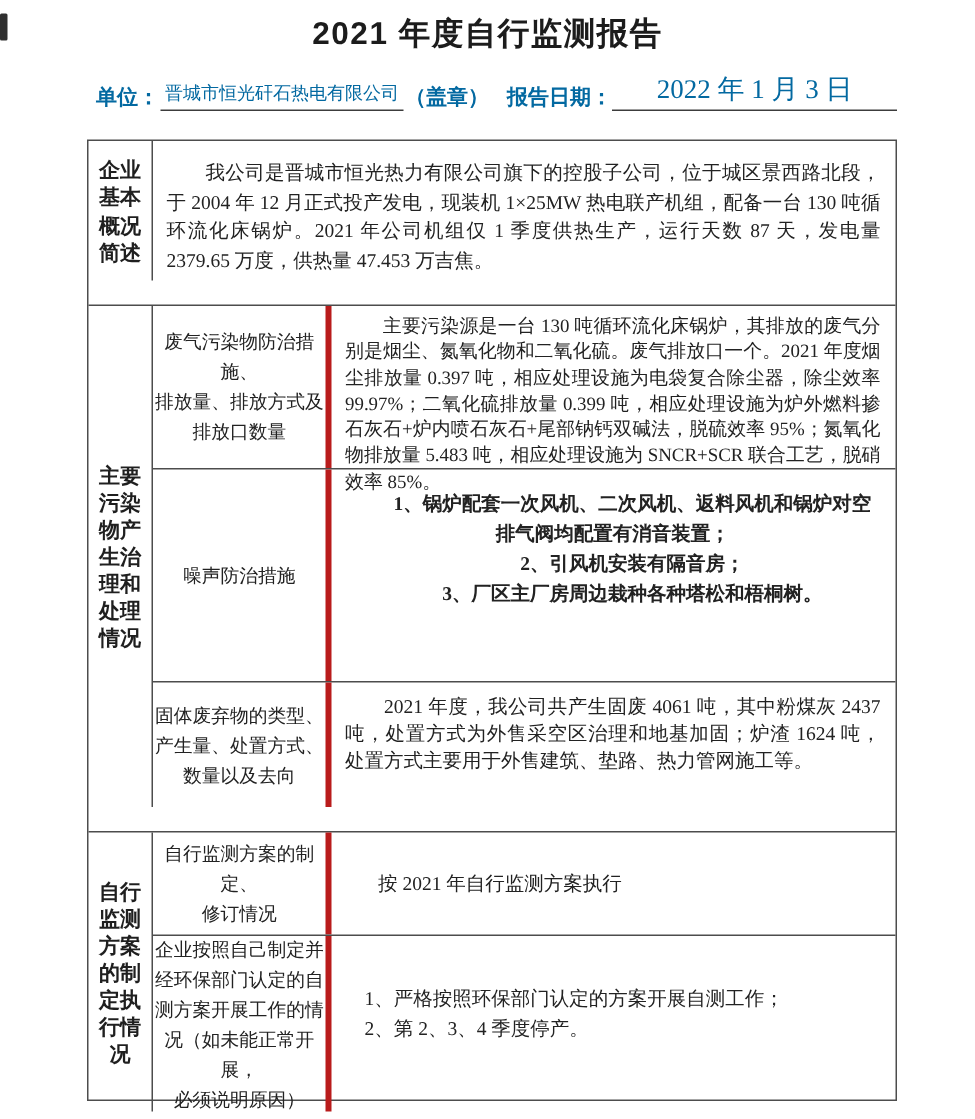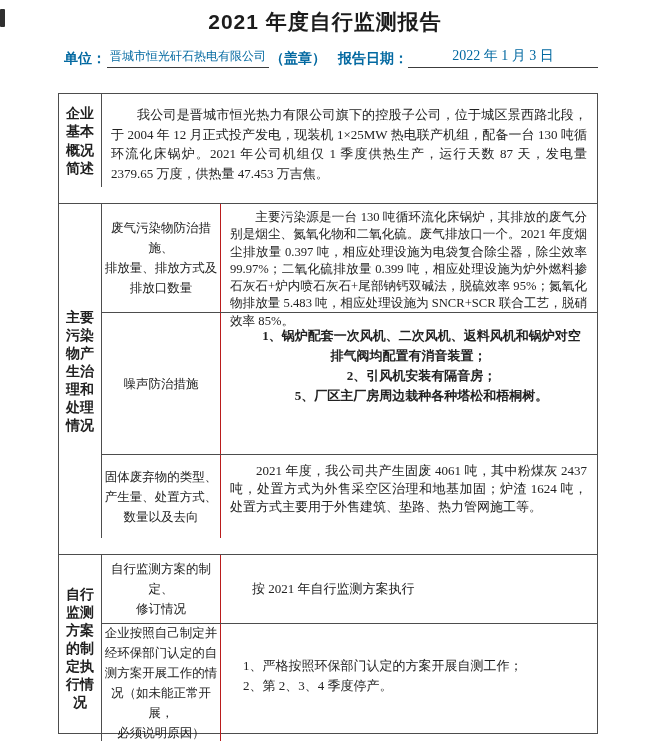--- a/index.html
+++ b/index.html
@@ -24,21 +24,21 @@
     font-size:14px; font-weight:bold; color:#0369a1; white-space:nowrap;
   }
   .unit-name{
     font-family:"Liberation Serif","DejaVu Serif",serif;
     font-size:12px; font-weight:normal; border-bottom:1px solid #3c3c3c;
     padding:0 3px 2px 3px; margin:0 1px;
   }
   .date-label{ margin-left:12px; }
   .date-value{
     font-family:"Liberation Serif","DejaVu Serif",serif;
-    font-size:14px; font-weight:normal; border-bottom:1px solid #3c3c3c;
+    font-size:18px; font-weight:normal; border-bottom:1px solid #3c3c3c;
     display:inline-block; width:190px; text-align:center; padding-bottom:2px;
   }
   
   .tbl{
     position:absolute; left:58px; top:93px; width:540px; height:641px;
     border:1px solid #4d4d4d; display:flex; flex-direction:column;
     background:#fff;
     gap:16px;
   }
   .sec{ display:flex; flex-direction:row; }
@@ -47,21 +47,21 @@
     width:43px; border-right:1px solid #4d4d4d; flex:0 0 43px;
     display:flex; align-items:center; justify-content:center;
     font-family:"Liberation Sans","DejaVu Sans",sans-serif;
     font-weight:bold; font-size:14px; line-height:18px;
     text-align:center; white-space:pre-line; color:#1f1f1f;
   }
   .rows{ flex:1 1 auto; display:flex; flex-direction:column; }
   .row{ display:flex; flex-direction:row; }
   .row + .row{ border-top:1px solid #4d4d4d; }
   .lcell{
-    width:119px; flex:0 0 119px; border-right:1px solid #b91c1c;
+    width:119px; flex:0 0 119px; border-right:4px solid #b91c1c;
     display:flex; align-items:center; justify-content:center;
     font-size:12.5px; line-height:20px; text-align:center;
     white-space:pre-line; color:#222; padding:2px 1px;
   }
   .ccell{
     flex:1 1 auto; padding:8px 10px 4px 9px;
     font-size:13px; line-height:19.5px; text-align:justify; color:#222;
   }
   .ccell .para{ text-indent:2em; }
   .cell-profile{ padding-top:11px; }
@@ -119,21 +119,21 @@
           <div class="ccell cell-gas">
             <div class="para">主要污染源是一台 130 吨循环流化床锅炉，其排放的废气分别是烟尘、氮氧化物和二氧化硫。废气排放口一个。2021 年度烟尘排放量 0.397 吨，相应处理设施为电袋复合除尘器，除尘效率 99.97%；二氧化硫排放量 0.399 吨，相应处理设施为炉外燃料掺石灰石+炉内喷石灰石+尾部钠钙双碱法，脱硫效率 95%；氮氧化物排放量 5.483 吨，相应处理设施为 SNCR+SCR 联合工艺，脱硝效率 85%。</div>
           </div>
         </div>
 
         <div class="row" style="height:142px">
           <div class="lcell">噪声防治措施</div>
           <div class="ccell cell-noise">
             <p>1、锅炉配套一次风机、二次风机、返料风机和锅炉对空排气阀均配置有消音装置；</p>
             <p>2、引风机安装有隔音房；</p>
-            <p>5、厂区主厂房周边栽种各种塔松和梧桐树。</p>
+            <p>3、厂区主厂房周边栽种各种塔松和梧桐树。</p>
           </div>
         </div>
 
         <div class="row" style="height:84px">
           <div class="lcell">固体废弃物的类型、
 产生量、处置方式、
 数量以及去向</div>
           <div class="ccell cell-solid">
             <div class="para">2021 年度，我公司共产生固废 4061 吨，其中粉煤灰 2437 吨，处置方式为外售采空区治理和地基加固；炉渣 1624 吨，处置方式主要用于外售建筑、垫路、热力管网施工等。</div>
           </div>

